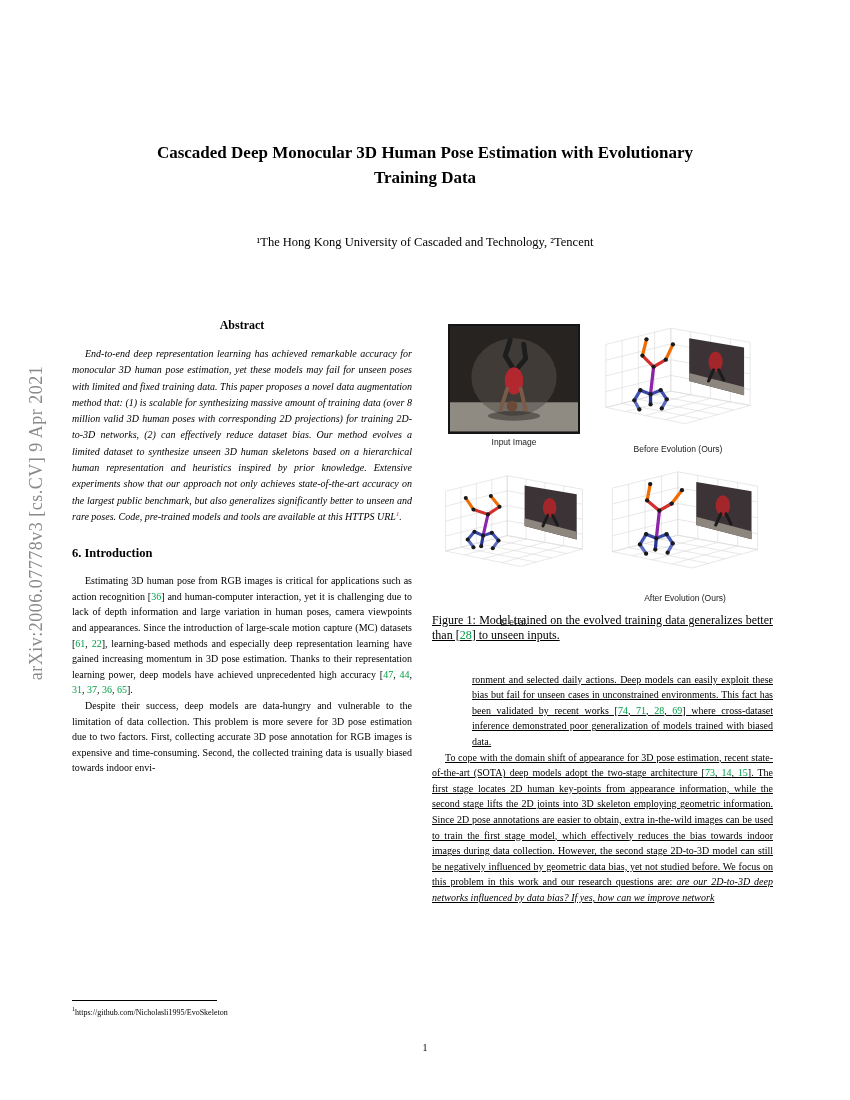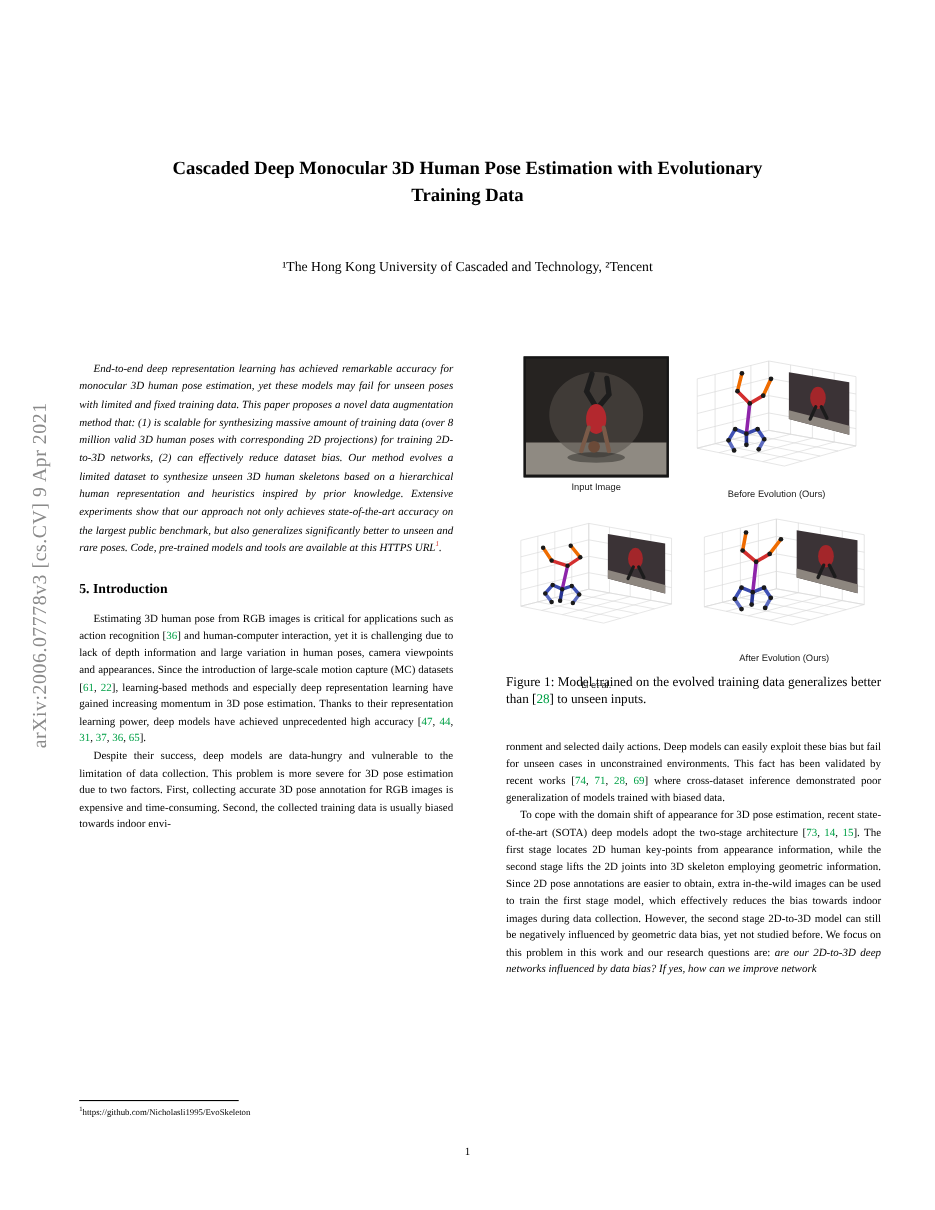--- a/index.html
+++ b/index.html
@@ -27,30 +27,30 @@
     position:absolute; left:75px; top:235px; width:700px;
     text-align:center; font-size:12.5px;
   }
   .emails{
     position:absolute; left:75px; top:262px; width:700px;
     text-align:center; font-size:10px;
     font-family:"DejaVu Sans Mono", monospace; color:#111;
   }
   .emails .gap{display:inline-block; width:28px;}
   .col-left{position:absolute; left:72px; top:318px; width:340px;}
-  .col-right{position:absolute; left:460px; top:318px; width:341px;}
+  .col-right{position:absolute; left:432px; top:318px; width:341px;text-decoration:underline;}
   .abs-head{text-align:center; font-weight:bold; font-size:12px; margin:0 0 13px 0;}
   .abs-text{
     font-style:italic; font-size:10px; line-height:16.3px;
     text-align:justify; text-indent:13px;
   }
   .sec-head{font-weight:bold; font-size:12.5px; margin:21px 0 12px 0;}
   .para{font-size:10px; line-height:15.6px; text-align:justify; text-indent:13px; margin:0;}
   .para + .para{margin-top:0px;}
-  .para.noindent{text-indent:0;}
+  .para.noindent{text-indent:0;margin-left:40px;}
   .cite{color:var(--cite,#00a046);}
   .it{font-style:italic;margin-top:44px;}
   .sup-red{color:var(--lnk,#cf2b21); font-size:6.5px; vertical-align:super; line-height:0;}
   
   .figure1{position:relative; width:341px; height:288px;}
   .panel{position:absolute;}
   .panel svg{display:block; width:100%; height:100%;}
   #panel-input{left:16px; top:6px; width:132px; height:110px; border:2px solid #151515; box-sizing:border-box; background:#262626;}
   #panel-before{left:152px; top:0px; width:188px; height:124px;}
   #panel-li{left:0px; top:142px; width:164px; height:130px;}
@@ -74,23 +74,24 @@
 <body>
 
 <div class="page" style="--cite: #00a046; --lnk: #cf2b21; --wm: #8a8a8a;">
 
   <div class="watermark">arXiv:2006.07778v3  [cs.CV]  9 Apr 2021</div>
 
   <div class="title">Cascaded Deep Monocular 3D Human Pose Estimation with Evolutionary Training Data</div>
   <div class="affil">¹The Hong Kong University of Cascaded and Technology, ²Tencent</div>
 
   <div class="col-left">
+    <div class="abs-head">Abstract</div>
     <p class="abs-text"><span>End-to-end deep representation learning has achieved remarkable accuracy for monocular 3D human pose estimation, yet these models may fail for unseen poses with limited and fixed training data. This paper proposes a novel data augmentation method that: (1) is scalable for synthesizing massive amount of training data (over 8 million valid 3D human poses with corresponding 2D projections) for training 2D-to-3D networks, (2) can effectively reduce dataset bias. Our method evolves a limited dataset to synthesize unseen 3D human skeletons based on a hierarchical human representation and heuristics inspired by prior knowledge. Extensive experiments show that our approach not only achieves state-of-the-art accuracy on the largest public benchmark, but also generalizes significantly better to unseen and rare poses. Code, pre-trained models and tools are available at this HTTPS URL</span><span class="sup-red">1</span><span>.</span></p>
 
-    <div class="sec-head">5. Introduction</div>
+    <div class="sec-head">6. Introduction</div>
     <p class="para"><span>Estimating 3D human pose from RGB images is critical for applications such as action recognition [</span><span class="cite">36</span><span>] and human-computer interaction, yet it is challenging due to lack of depth information and large variation in human poses, camera viewpoints and appearances. Since the introduction of large-scale motion capture (MC) datasets [</span><span class="cite">61</span><span>, </span><span class="cite">22</span><span>], learning-based methods and especially deep representation learning have gained increasing momentum in 3D pose estimation. Thanks to their representation learning power, deep models have achieved unprecedented high accuracy [</span><span class="cite">47</span><span>, </span><span class="cite">44</span><span>, </span><span class="cite">31</span><span>, </span><span class="cite">37</span><span>, </span><span class="cite">36</span><span>, </span><span class="cite">65</span><span>].</span></p>
     <p class="para"><span>Despite their success, deep models are data-hungry and vulnerable to the limitation of data collection. This problem is more severe for 3D pose estimation due to two factors. First, collecting accurate 3D pose annotation for RGB images is expensive and time-consuming. Second, the collected training data is usually biased towards indoor envi-</span></p>
   </div>
 
   <div class="col-right">
     <div class="figure1">
 
       <div class="panel" id="panel-input">
         <svg viewBox="0 0 132 108">
           <rect x="0" y="0" width="132" height="108" fill="#262321"></rect>

